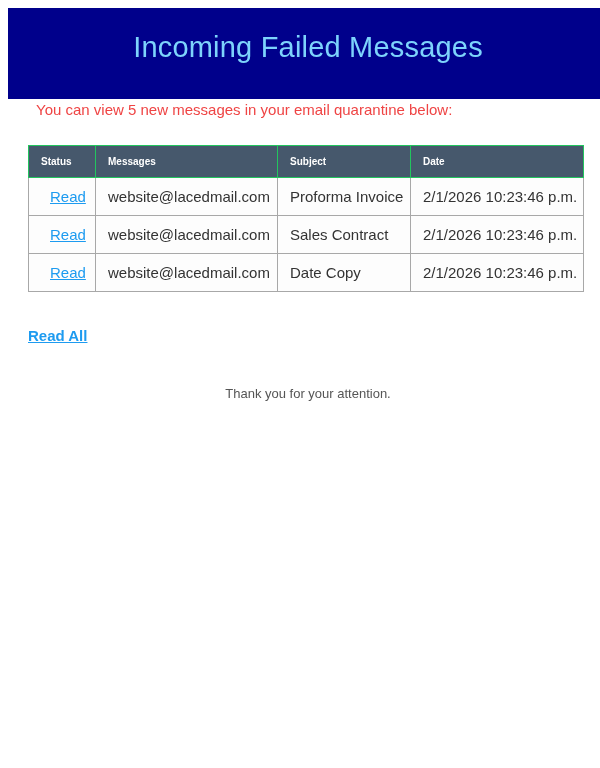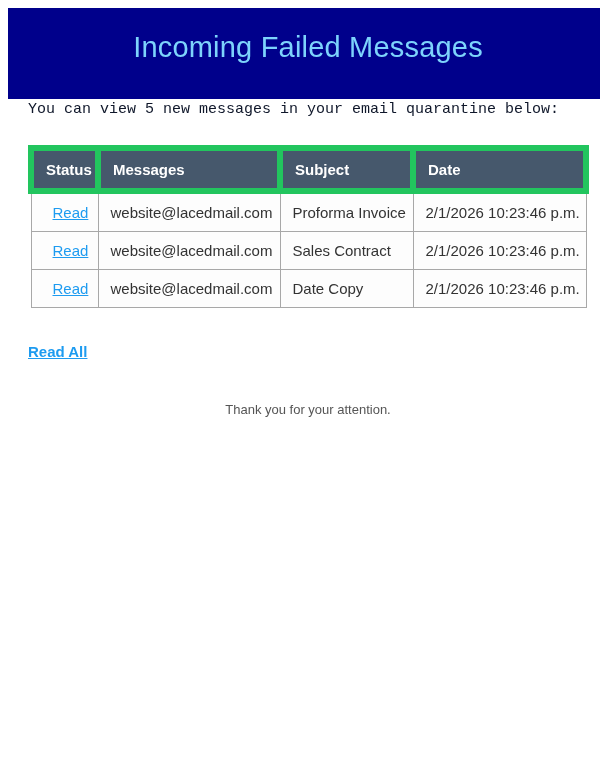--- a/index.html
+++ b/index.html
@@ -25,39 +25,38 @@
   .content {
     padding: 0 20px;
   }
   p.intro {
     margin: 23px 0 18px 0;
     font-size: 15px;
     line-height: 21px;
     color: #333333;
   }
   p.view-line {
-    margin: 0 0 25px 0;
+    margin: 0 0 25px 8px;
     font-size: 15px;
     line-height: 21px;
-    color: #0f172a;
-    font-family: Liberation Mono, monospace;
+    color: #ef4444;
   }
   table.quarantine {
     border-collapse: collapse;
     table-layout: fixed;
     width: 555px;
   }
   table.quarantine th {
     background: #46586c;
     color: #ffffff;
-    font-size: 15px;
+    font-size: 10px;
     font-weight: bold;
     text-align: left;
     padding: 10px 12px;
-    border: 6px solid #22c55e;
+    border: 1px solid #22c55e;
   }
   table.quarantine td {
     background: #fdfdfd;
     color: #333333;
     font-size: 15px;
     text-align: left;
     padding: 10px 12px;
     border: 1px solid #a8a8a8;
     overflow: hidden;
     white-space: nowrap;

